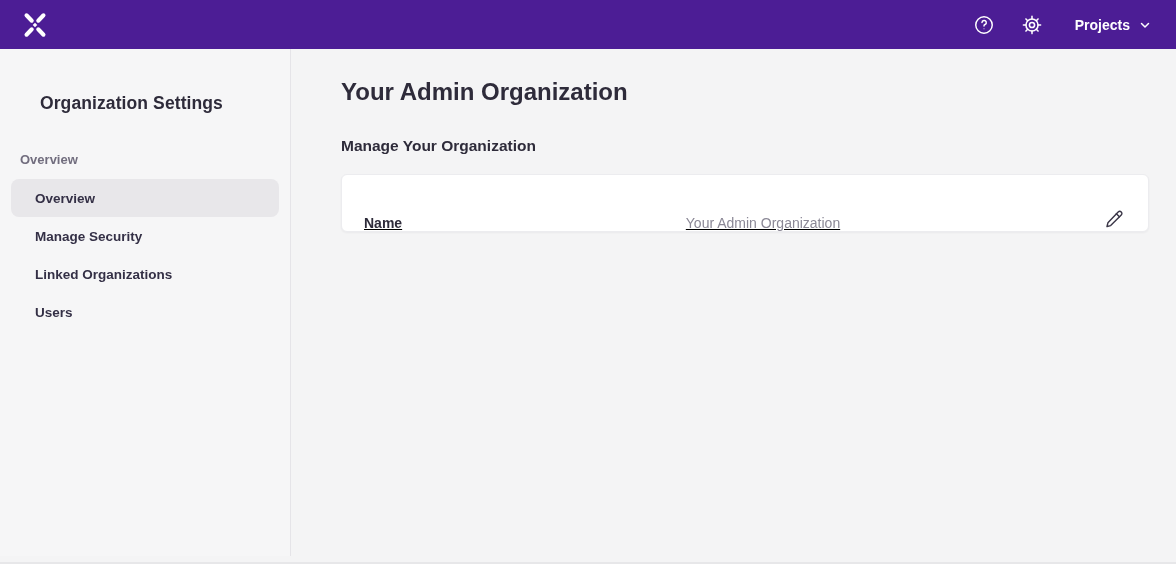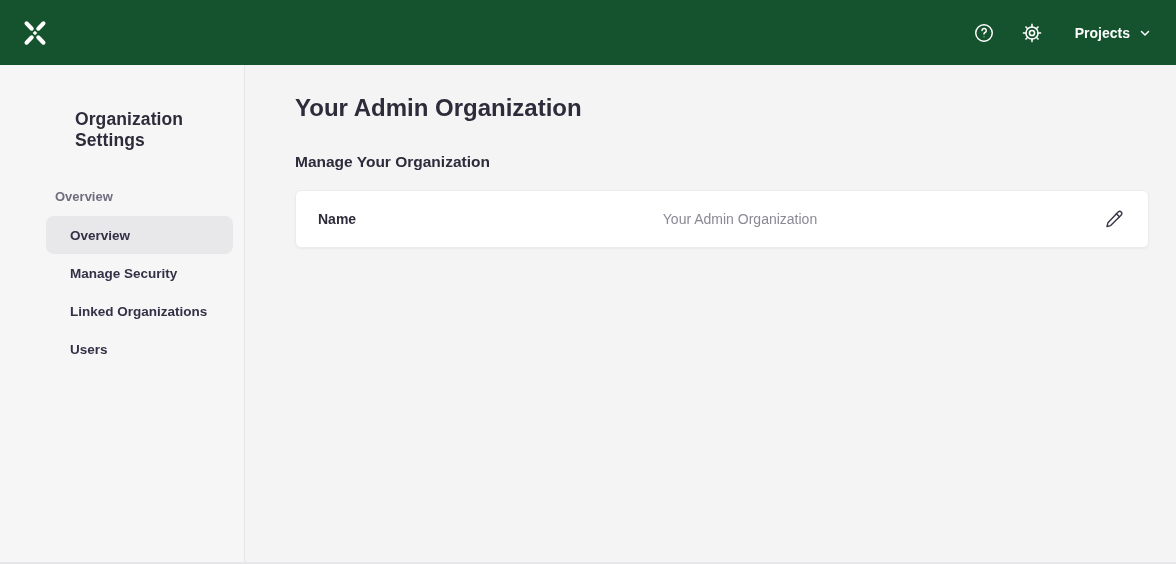--- a/index.html
+++ b/index.html
@@ -5,22 +5,22 @@
   * { margin: 0; padding: 0; box-sizing: border-box; }
   html, body {
     width: 1176px; height: 564px;
     font-family: "Liberation Sans", "DejaVu Sans", sans-serif;
     background: #F4F4F5;
     overflow: hidden;
   }
 
   
   .topbar {
-    height: 65px;
-    background: #14532d;
+    height: 49px;
+    background: #4c1d95;
     display: flex;
     align-items: center;
     padding: 0 25px 0 20px;
   }
   .logo-btn {
     background: none; border: none; cursor: pointer;
     display: flex; align-items: center;
     padding: 0;
   }
   .topbar-right {
@@ -47,25 +47,24 @@
   }
 
   
   .shell {
     display: flex;
     height: 507px;
   }
 
   
   .sidebar {
-    width: 245px;
+    width: 291px;
     background: #F6F6F7;
     border-right: 1px solid #E5E4E8;
     flex-shrink: 0;
-    padding-left: 35px;
   }
   .sidebar-title {
     margin: 44px 0 0 40px;
     font-size: 17.5px;
     font-weight: 700;
     color: #2E2B3A;
     letter-spacing: 0.1px;
   }
   .sidebar-section-label {
     margin: 38px 0 0 20px;
@@ -106,22 +105,23 @@
     color: #2E2B3A;
   }
   .card {
     margin-top: 19px;
     height: 58px;
     background: #FFFFFF;
     border: 1px solid #ECECEF;
     border-radius: 6px;
     box-shadow: 0 1px 2px rgba(40,40,60,0.05);
     display: flex;
-    align-items: center;
+    align-items: flex-end;
     padding: 0 22px;
+    text-decoration: underline;
   }
   .card-label {
     font-size: 14px;
     font-weight: 700;
     color: #2E2B3A;
     min-width: 60px;
   }
   .card-value {
     flex: 1;
     text-align: center;

